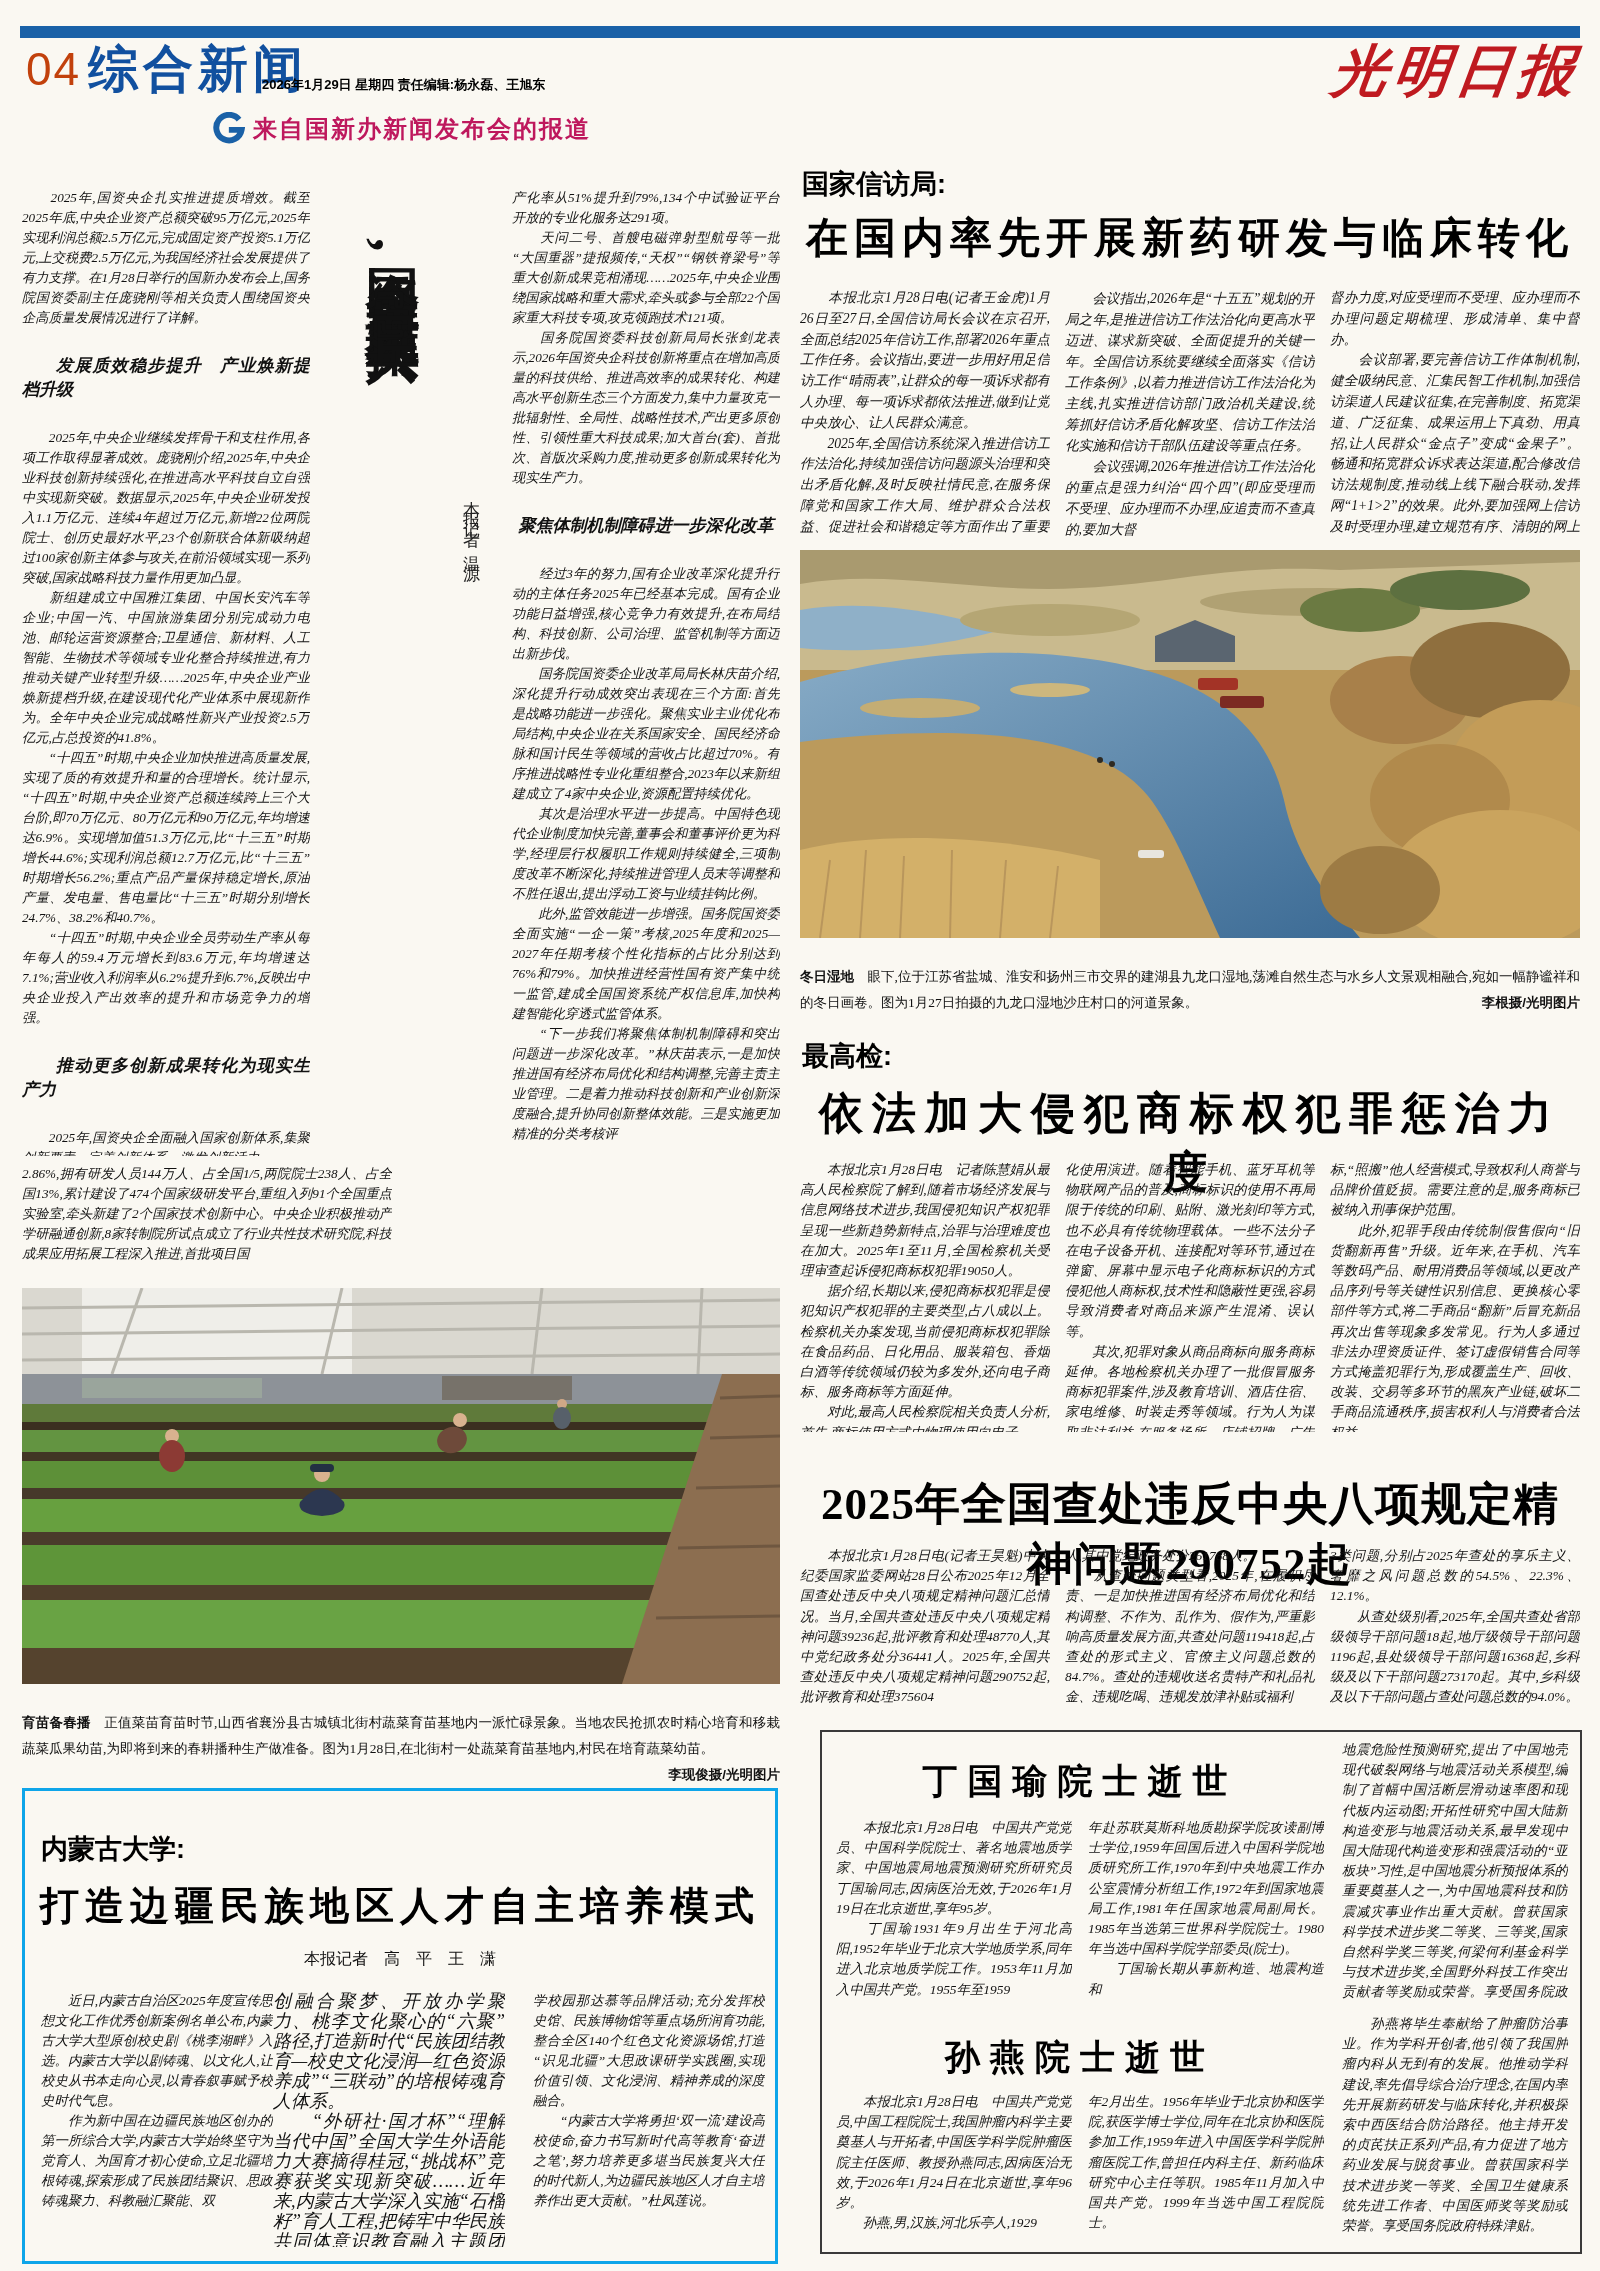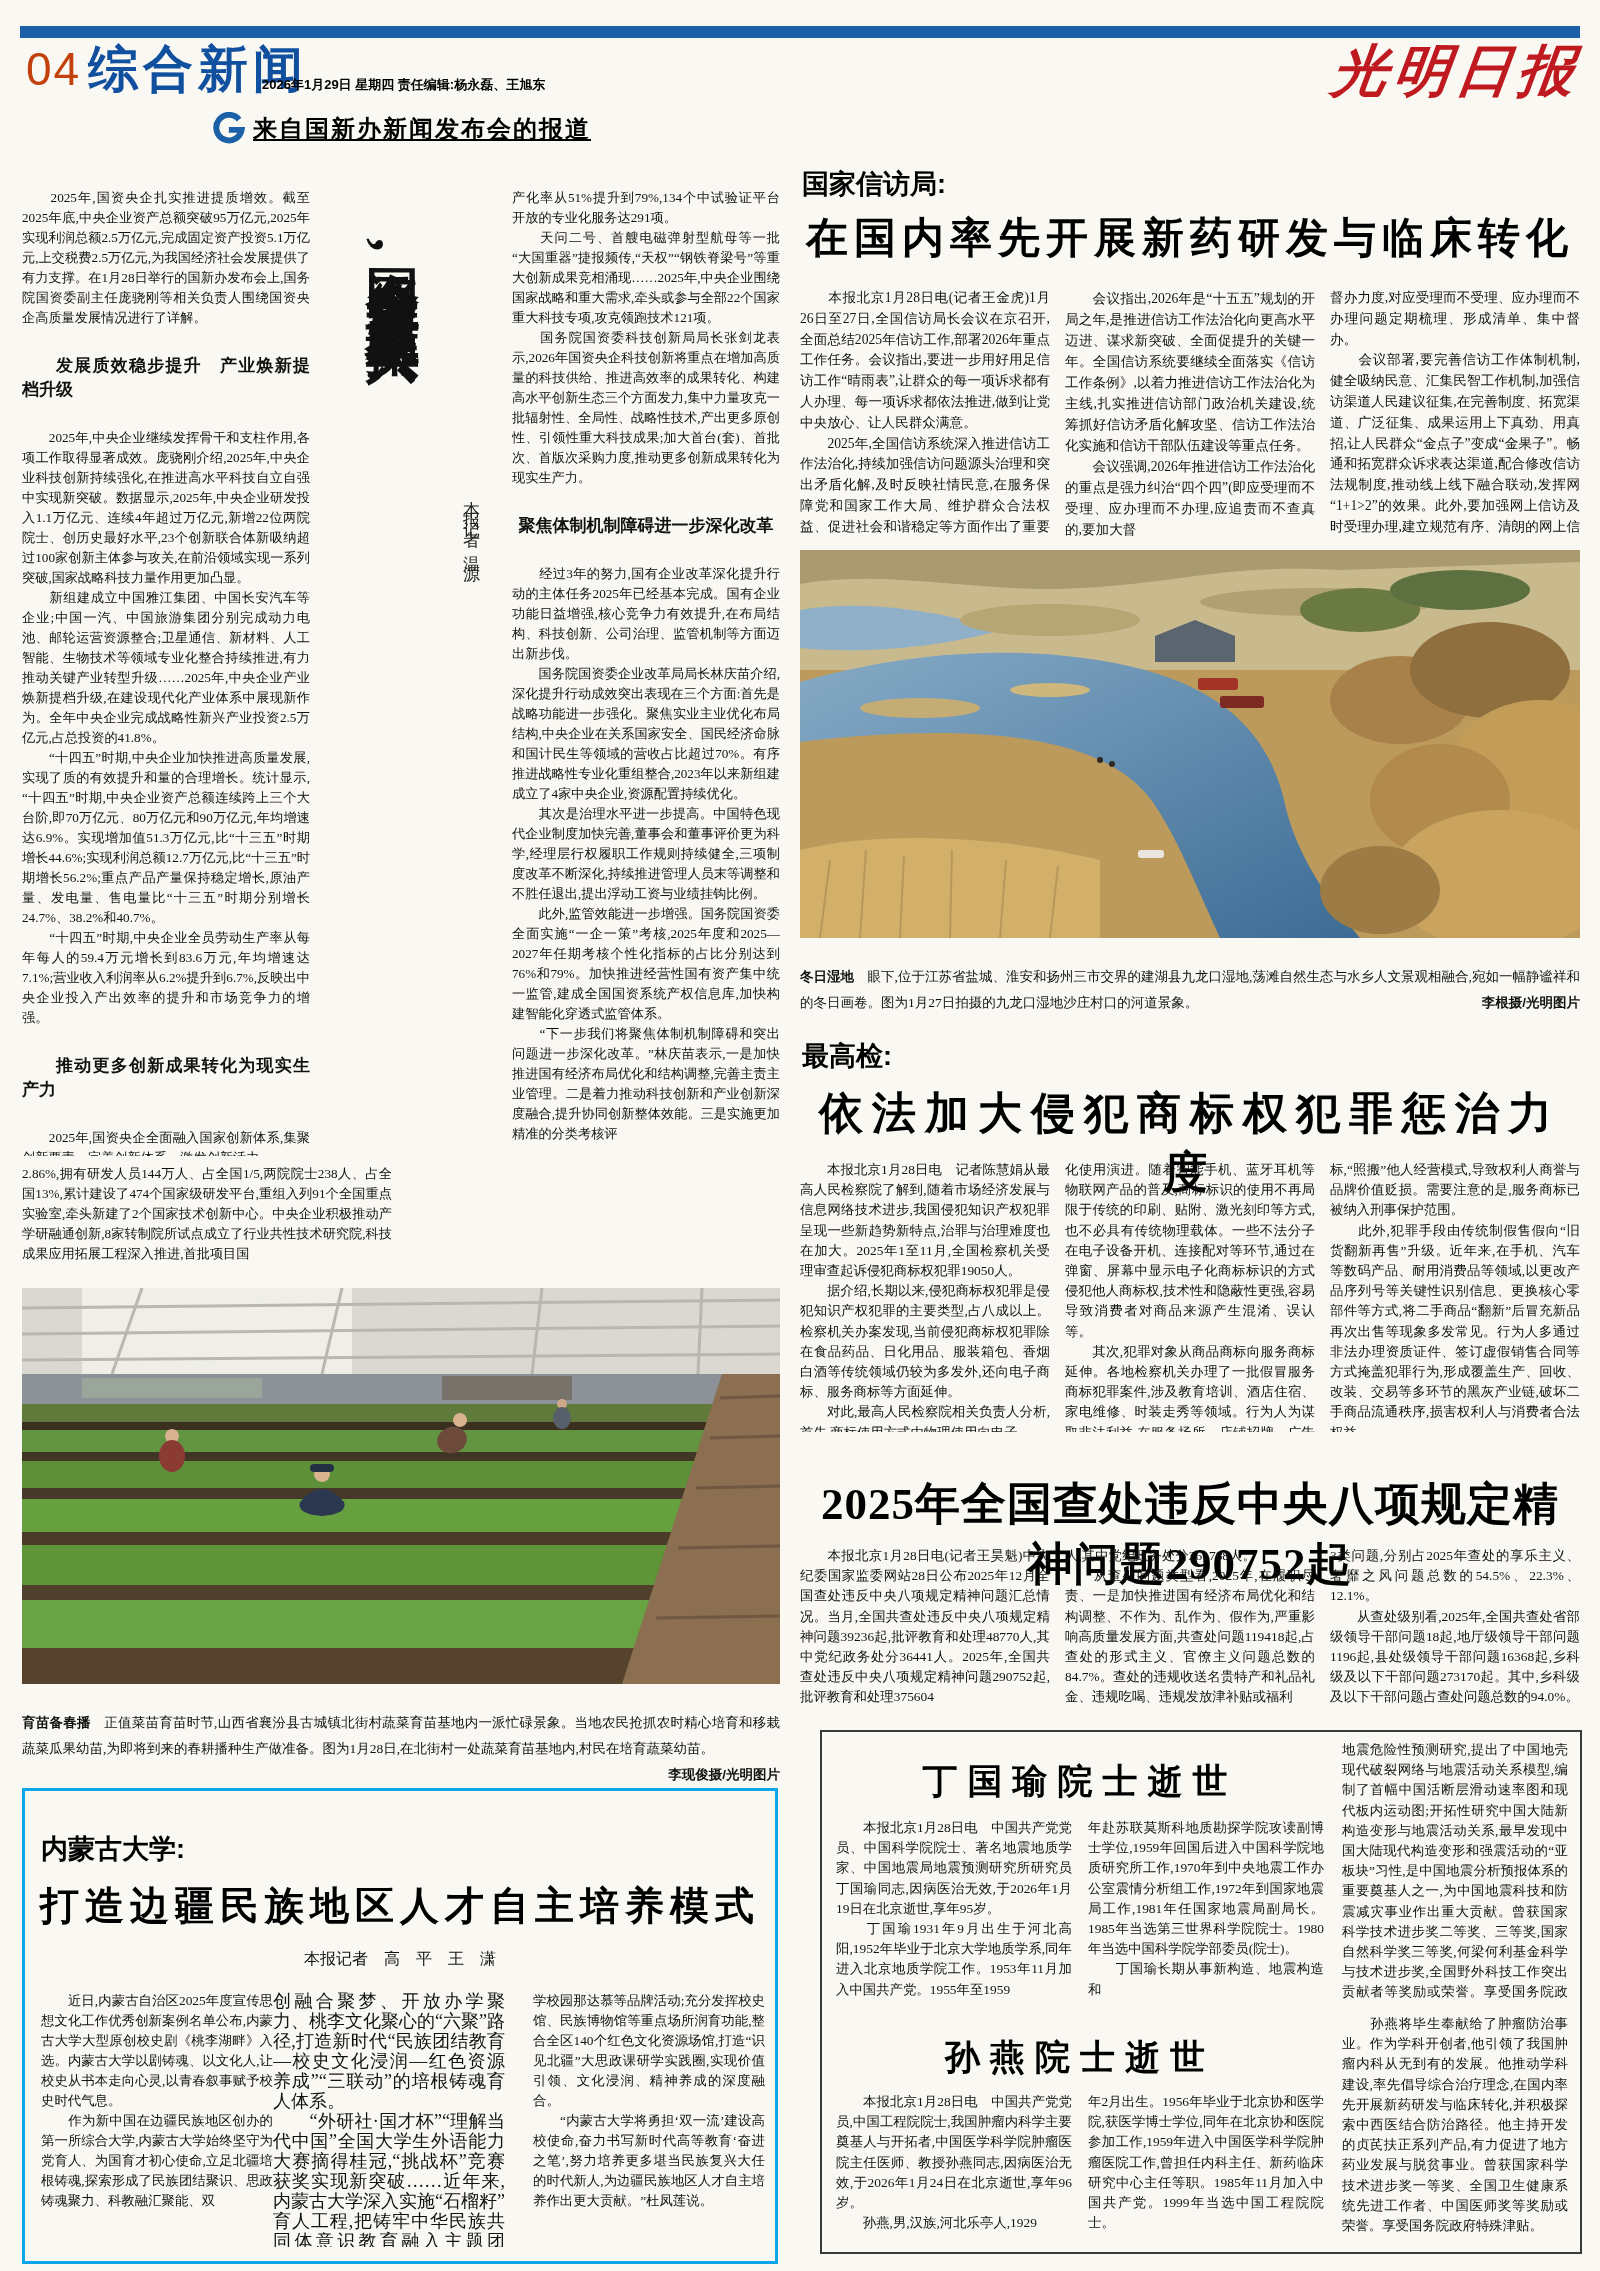--- a/index.html
+++ b/index.html
@@ -11,31 +11,31 @@
            font-size:46px;color:#c2410c;font-weight:500;letter-spacing:2px;}
   .sectitle{position:absolute;left:88px;top:36px;font-family:"Liberation Sans",sans-serif;
             font-size:50px;font-weight:900;color:#11509f;letter-spacing:5px;}
   .dateline{position:absolute;left:262px;top:76px;font-family:"Liberation Sans",sans-serif;
             font-size:13px;font-weight:bold;color:#000;}
   .masthead{position:absolute;left:1268px;top:34px;width:312px;text-align:right;
             font-size:56px;font-weight:bold;font-style:italic;color:#bf1a20;
             letter-spacing:6px;transform:skewX(-7deg);}
   
   .flow{white-space:pre-line;text-align:justify;overflow:hidden;}
-  .tcol{position:absolute;font-size:13.2px;line-height:20px;}
+  .tcol{position:absolute;font-size:13.2px;line-height:20px;font-style:italic;}
   .tcol p{margin:0;}
   .subhead{font-family:"Liberation Sans",sans-serif;font-weight:bold;font-size:17px;
            line-height:24px;margin:6px 0;text-indent:2em;white-space:normal;}
   .kicker{font-family:"Liberation Sans",sans-serif;font-weight:bold;font-size:27px;color:#000;}
   .bighead{font-weight:bold;text-align:center;color:#000;}
   
   .series-kicker{position:absolute;left:22px;top:112px;width:758px;display:flex;
                  justify-content:center;align-items:center;gap:8px;}
   .series-kicker .gk{font-family:"Liberation Sans",sans-serif;font-weight:bold;
-                     font-size:24px;color:#000000;letter-spacing:2px;text-decoration:underline;}
+                     font-size:24px;color:#be185d;letter-spacing:2px;}
   .vhead-wrap{position:absolute;left:322px;top:168px;width:178px;height:985px;}
   .vhead{position:absolute;left:36px;top:58px;writing-mode:vertical-rl;
          font-size:54px;font-weight:bold;letter-spacing:3px;line-height:1.25;}
   .vbyline{position:absolute;left:138px;top:320px;writing-mode:vertical-rl;
            font-size:17px;letter-spacing:10px;color:#222;}
   
   .photo{position:absolute;overflow:hidden;background:#cbb57e;}
   .caption{position:absolute;font-size:13.5px;line-height:26px;text-align:justify;}
   .caption .lead{font-weight:bold;font-family:"Liberation Sans",sans-serif;}
   .caption .credit{font-weight:bold;font-family:"Liberation Sans",sans-serif;float:right;}

